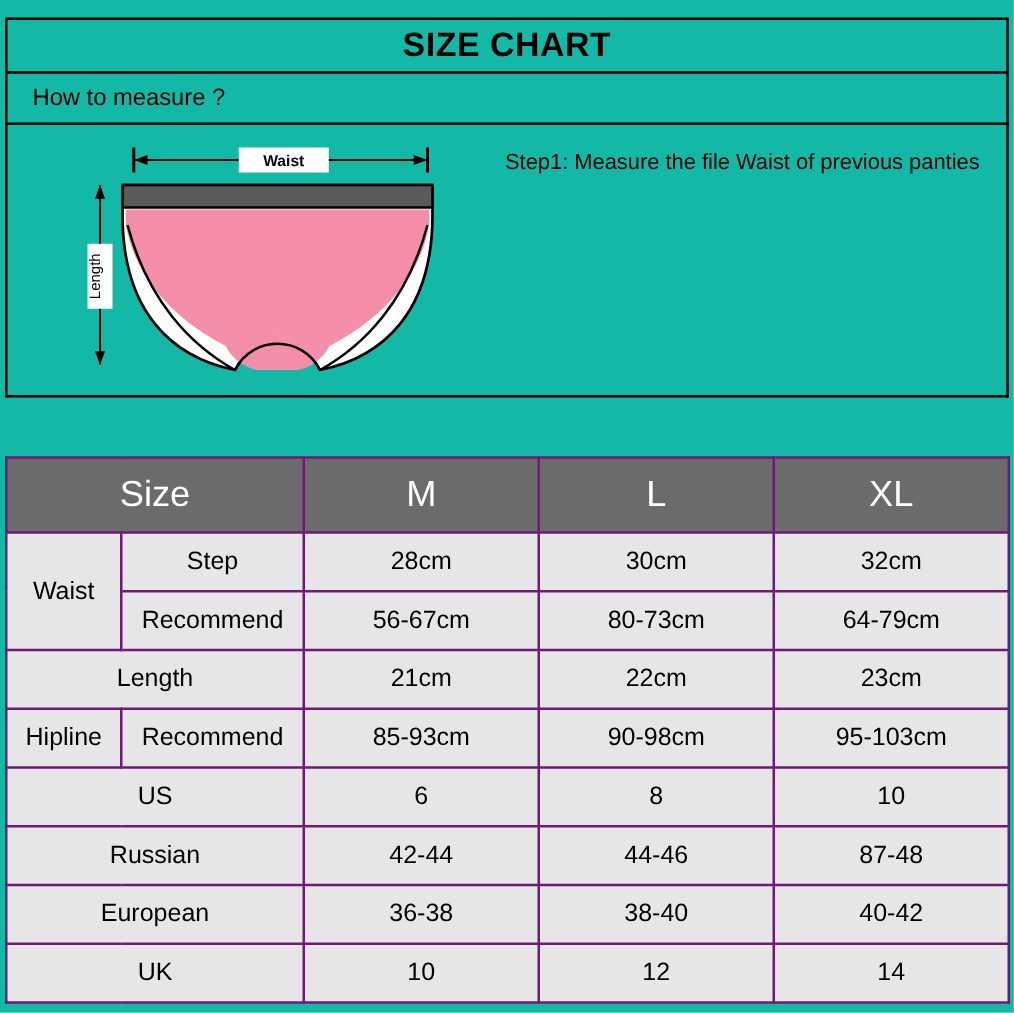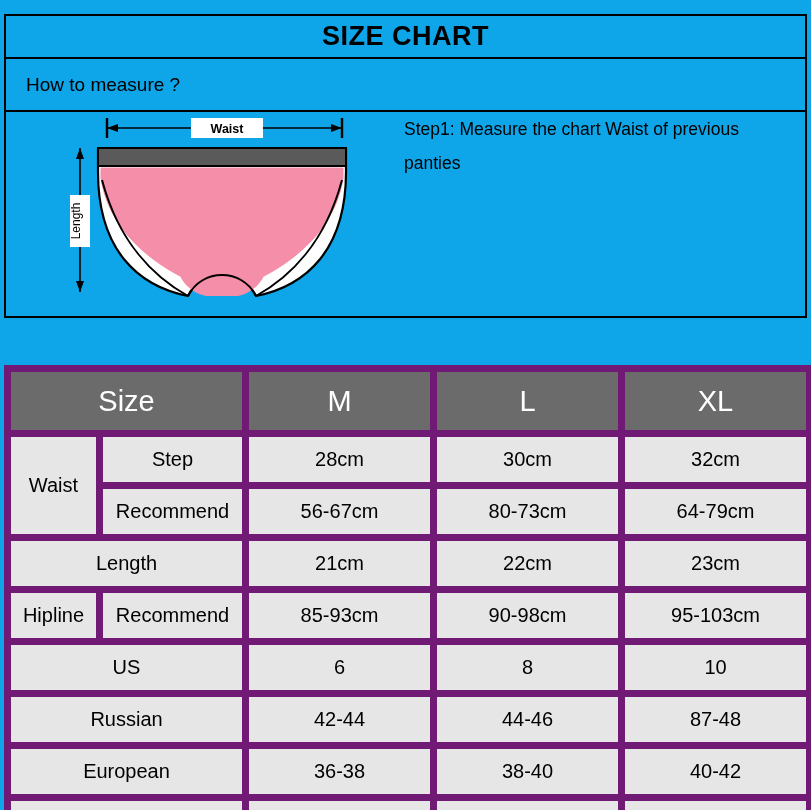--- a/index.html
+++ b/index.html
@@ -12,21 +12,21 @@
     height: 810px;
     font-family: "Liberation Sans", sans-serif;
     color: #000000;
     overflow: hidden;
   }
   .page {
     position: relative;
     width: 811px;
     height: 810px;
     box-sizing: border-box;
-    background: #0ea5e9;
+    background: #14b8a6;
   }
 
   
   .title-band {
     position: absolute;
     left: 4px;
     top: 14px;
     width: 803px;
     height: 45px;
     border: 2px solid #000;
@@ -40,21 +40,21 @@
     font-weight: bold;
     letter-spacing: 0.5px;
   }
 
   
   .howto-band {
     position: absolute;
     left: 4px;
     top: 59px;
     width: 803px;
-    height: 53px;
+    height: 41px;
     border: 2px solid #000;
     border-top: none;
     box-sizing: border-box;
     display: flex;
     align-items: center;
     padding-left: 20px;
   }
   .howto-text {
     font-size: 19px;
   }
@@ -89,21 +89,21 @@
     left: 4px;
     top: 365px;
     width: 803px;
   }
   table.size {
     border-collapse: collapse;
     width: 803px;
     table-layout: fixed;
   }
   table.size td {
-    border: 7px solid #701a75;
+    border: 2px solid #701a75;
     text-align: center;
     vertical-align: middle;
     font-size: 20px;
     background: #e6e6e6;
     height: 45px;
     padding: 0;
   }
   table.size tr.head td {
     background: #6b6b6b;
     color: #ffffff;
@@ -160,21 +160,21 @@
         <path d="M174,176 C188,158 244,158 258,176 C252,188 242,194 232,196 L200,196 C190,194 180,188 174,176 Z" fill="#f58ea8"></path>
 
         <path d="M96,80 C112,140 146,176 182,196" fill="none" stroke="#000" stroke-width="2"></path>
         <path d="M336,80 C320,140 286,176 250,196" fill="none" stroke="#000" stroke-width="2"></path>
         <path d="M182,196 C196,168 236,168 250,196" fill="none" stroke="#000" stroke-width="2"></path>
       </svg>
     </div>
 
     <div class="steps-cell">
       <div class="step-block">
-        <div class="step-wrap">Step1: Measure the chart Waist of previous panties</div>
+        <div class="step-wrap">Step1: Measure the file Waist of previous panties</div>
       </div>
     </div>
   </div>
 
   <div class="table-wrap">
     <table class="size">
       <colgroup>
         <col class="col-a">
           <col class="col-b">
           <col class="col-v">

